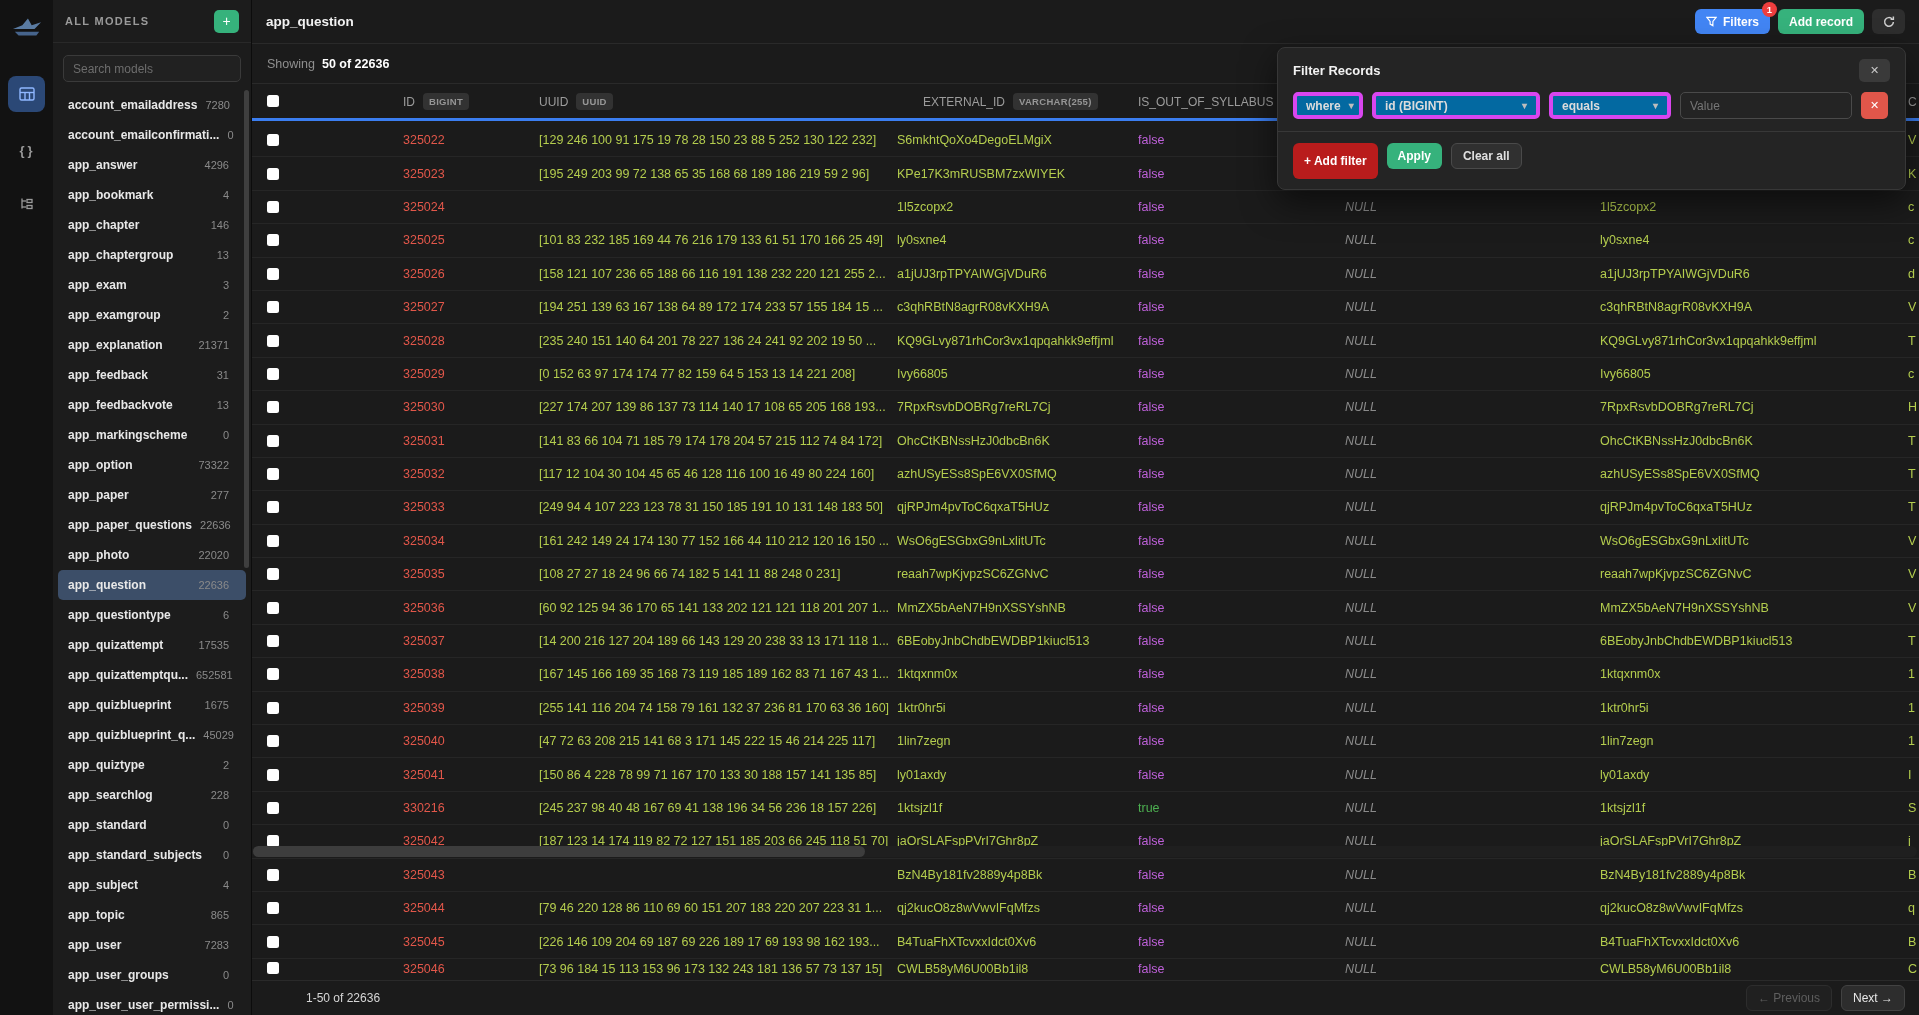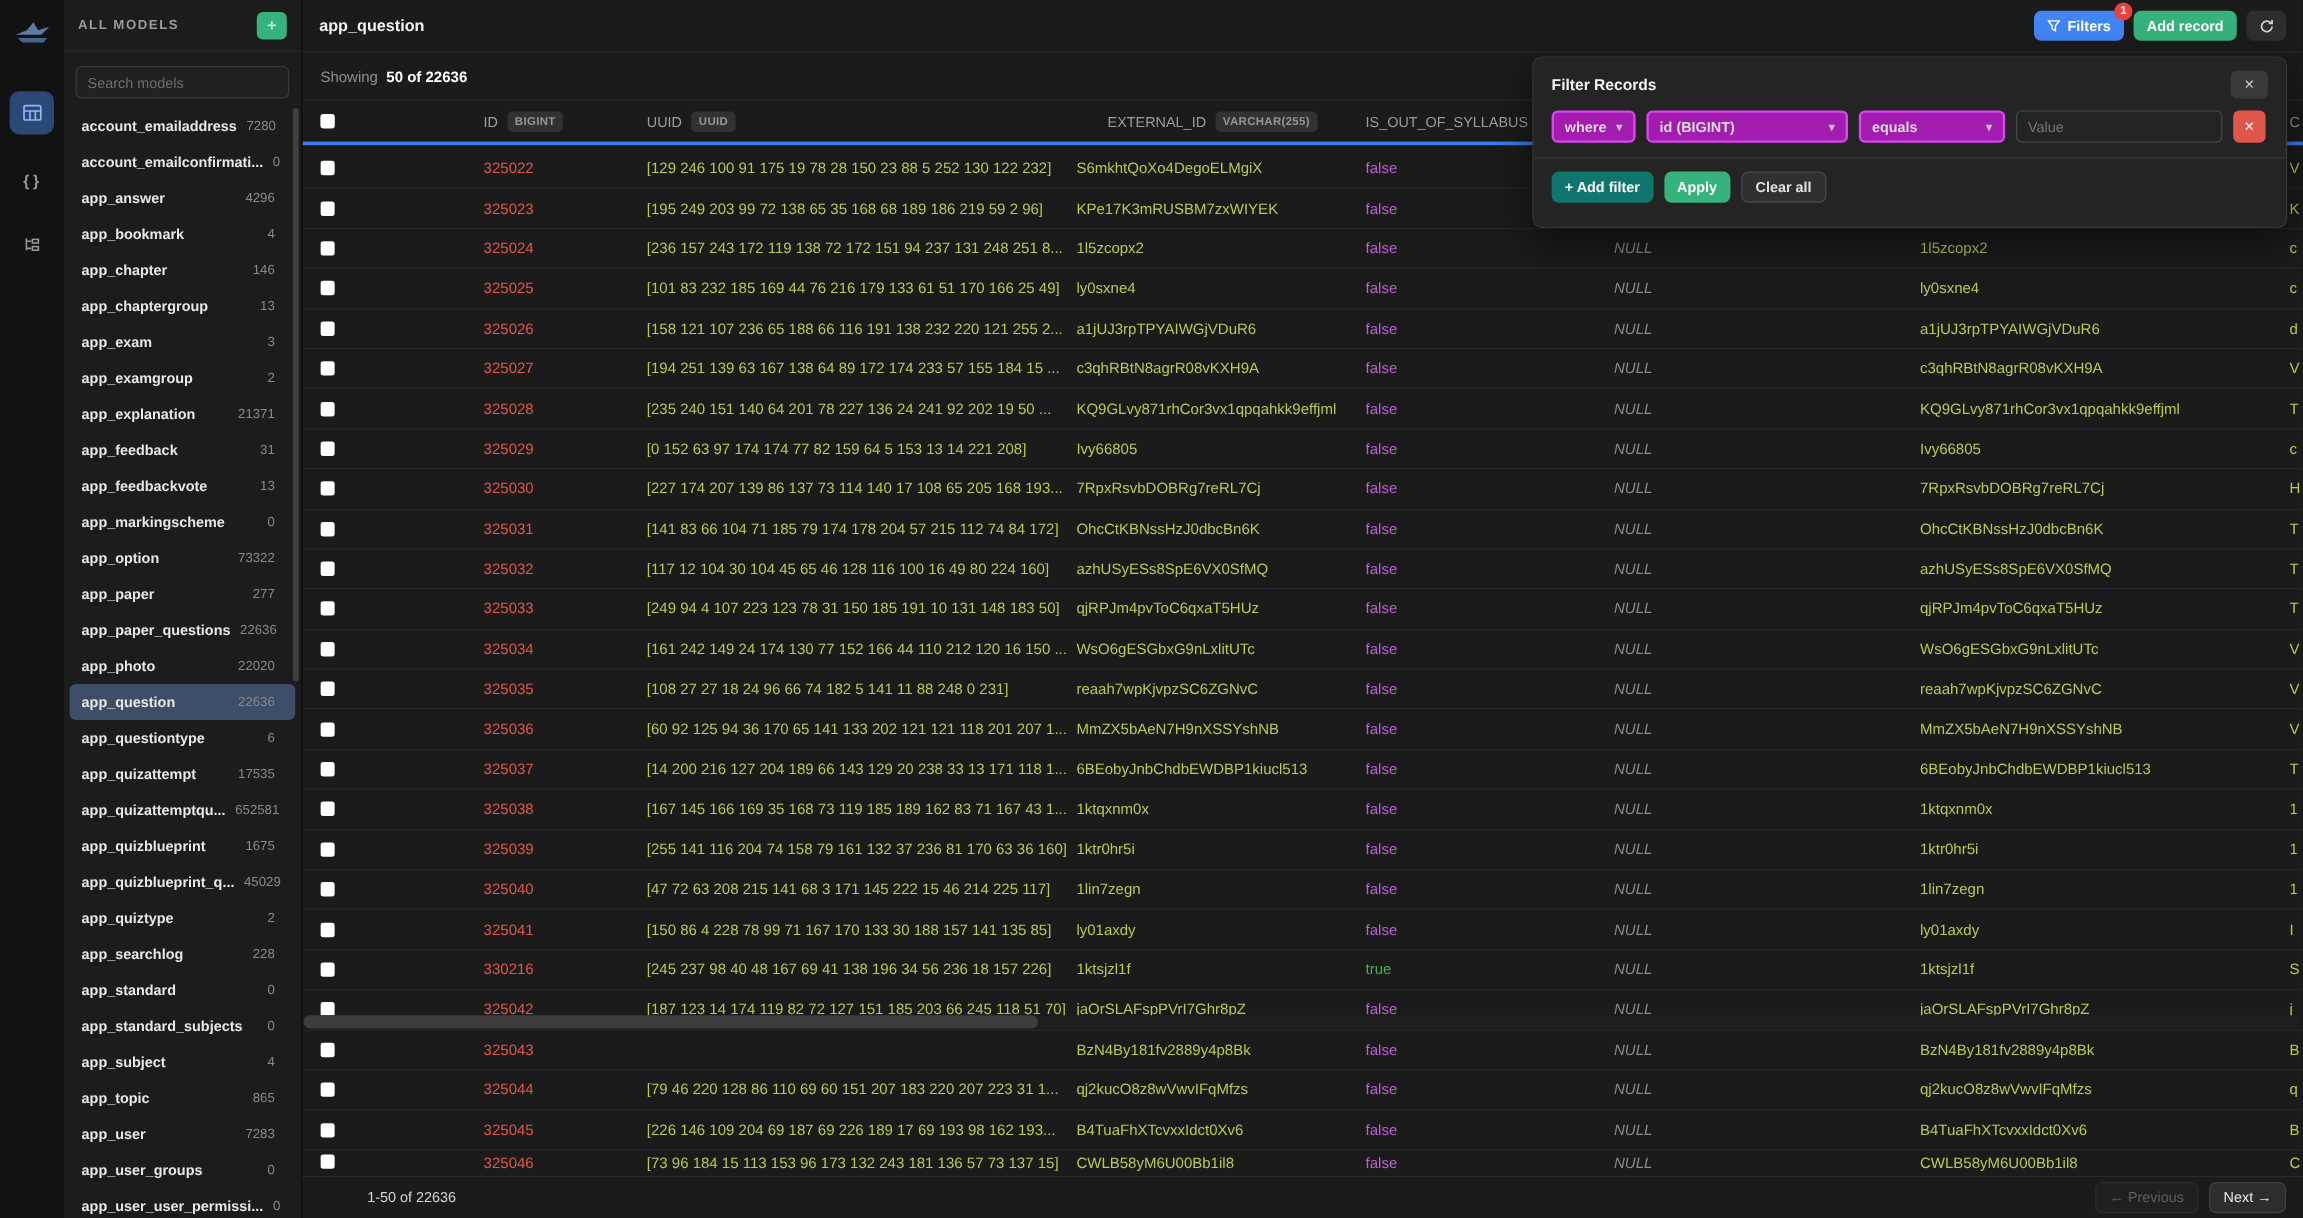--- a/index.html
+++ b/index.html
@@ -75,29 +75,29 @@
   .pager { margin-left:auto; display:flex; gap:9px; }
   .btn-prev { background:#202020; border:1px solid #2d2d2d; color:#5e5e5e; font-weight:400; height:26px; }
   .btn-next { background:#2d2d2d; border:1px solid #424242; color:#e8e8e8; font-weight:400; height:26px; }
 
   
   .filter-panel { position:absolute; left:1277px; top:47px; width:629px; height:143px; background:#242424; border:1px solid #373737; border-radius:8px; box-shadow:0 12px 34px rgba(0,0,0,.55); z-index:20; padding:11px 15px; }
   .fp-head { display:flex; align-items:center; justify-content:space-between; }
   .fp-title { color:#f2f2f2; font-size:13px; font-weight:700; }
   .fp-close { width:31px; height:23px; background:#3a3a3a; border:none; border-radius:5px; color:#c9c9c9; font-size:11px; cursor:pointer; }
   .fp-row { display:flex; align-items:center; gap:9px; margin-top:10px; }
-  .fp-select { height:27px; background:#a21caf; border:2px solid #d946ef; border-radius:5px; color:#dcdcdc; font-size:12px; font-weight:700; display:flex; align-items:center; justify-content:space-between; padding:0 9px; cursor:pointer; }
+  .fp-select { height:27px; background:#0369a1; border:4px solid #d946ef; border-radius:5px; color:#dcdcdc; font-size:12px; font-weight:700; display:flex; align-items:center; justify-content:space-between; padding:0 9px; cursor:pointer; }
   .w-where { width:70px; } .w-field { width:168px; } .w-op { width:122px; }
   .chev { color:#bdbdbd; font-size:10px; margin-left:8px; }
   .fp-value { width:172px; height:27px; background:#242424; border:1px solid #4a4a4a; border-radius:5px; color:#ddd; font-size:12px; padding:0 9px; font-family:"Liberation Sans",sans-serif; }
   .fp-value::placeholder { color:#767676; }
   .fp-x { width:27px; height:27px; background:#e0564a; border:none; border-radius:5px; color:#fff; font-size:11px; cursor:pointer; flex:none; }
   .fp-divider { border-top:1px solid #383838; margin:12px -15px 0; }
   .fp-actions { display:flex; gap:9px; margin-top:11px; }
-  .btn-addfilter { background:#0f766e; color:#fff; height:26px; }
+  .btn-addfilter { background:#b91c1c; color:#fff; height:36px; }
   .btn-apply { background:#36b27c; color:#fff; height:26px; }
   .btn-clear { background:#303030; border:1px solid #4a4a4a; color:#e0e0e0; height:26px; }
 </style>
 </head>
 <body>
 
 <div class="rail">
   <div class="rail-logo">
     <svg width="30" height="22" viewBox="0 0 32 22">
       <path d="M1 13 L24 13 L31 6 L21 9 L17 2 L11 9 Z" fill="#5a7ba2"></path>
@@ -333,21 +333,20 @@
     <span class="cell c-syl">false</span>
     <span class="cell c-extra"></span>
     <span class="cell c-dup"></span>
     <span class="cell c-sliver">K</span>
   </div>
       <div class="trow">
     <span class="cell c-cb">
           <span class="cb"></span>
         </span>
     <span class="cell c-id">325024</span>
-    <span class="cell c-uuid">[236 157 243 172 119 138 72 172 151 94 237 131 248 251 8...</span>
     <span class="cell c-ext">1l5zcopx2</span>
     <span class="cell c-syl">false</span>
     <span class="cell c-extra">NULL</span>
     <span class="cell c-dup">1l5zcopx2</span>
     <span class="cell c-sliver">c</span>
   </div>
       <div class="trow">
     <span class="cell c-cb">
           <span class="cb"></span>
         </span>

